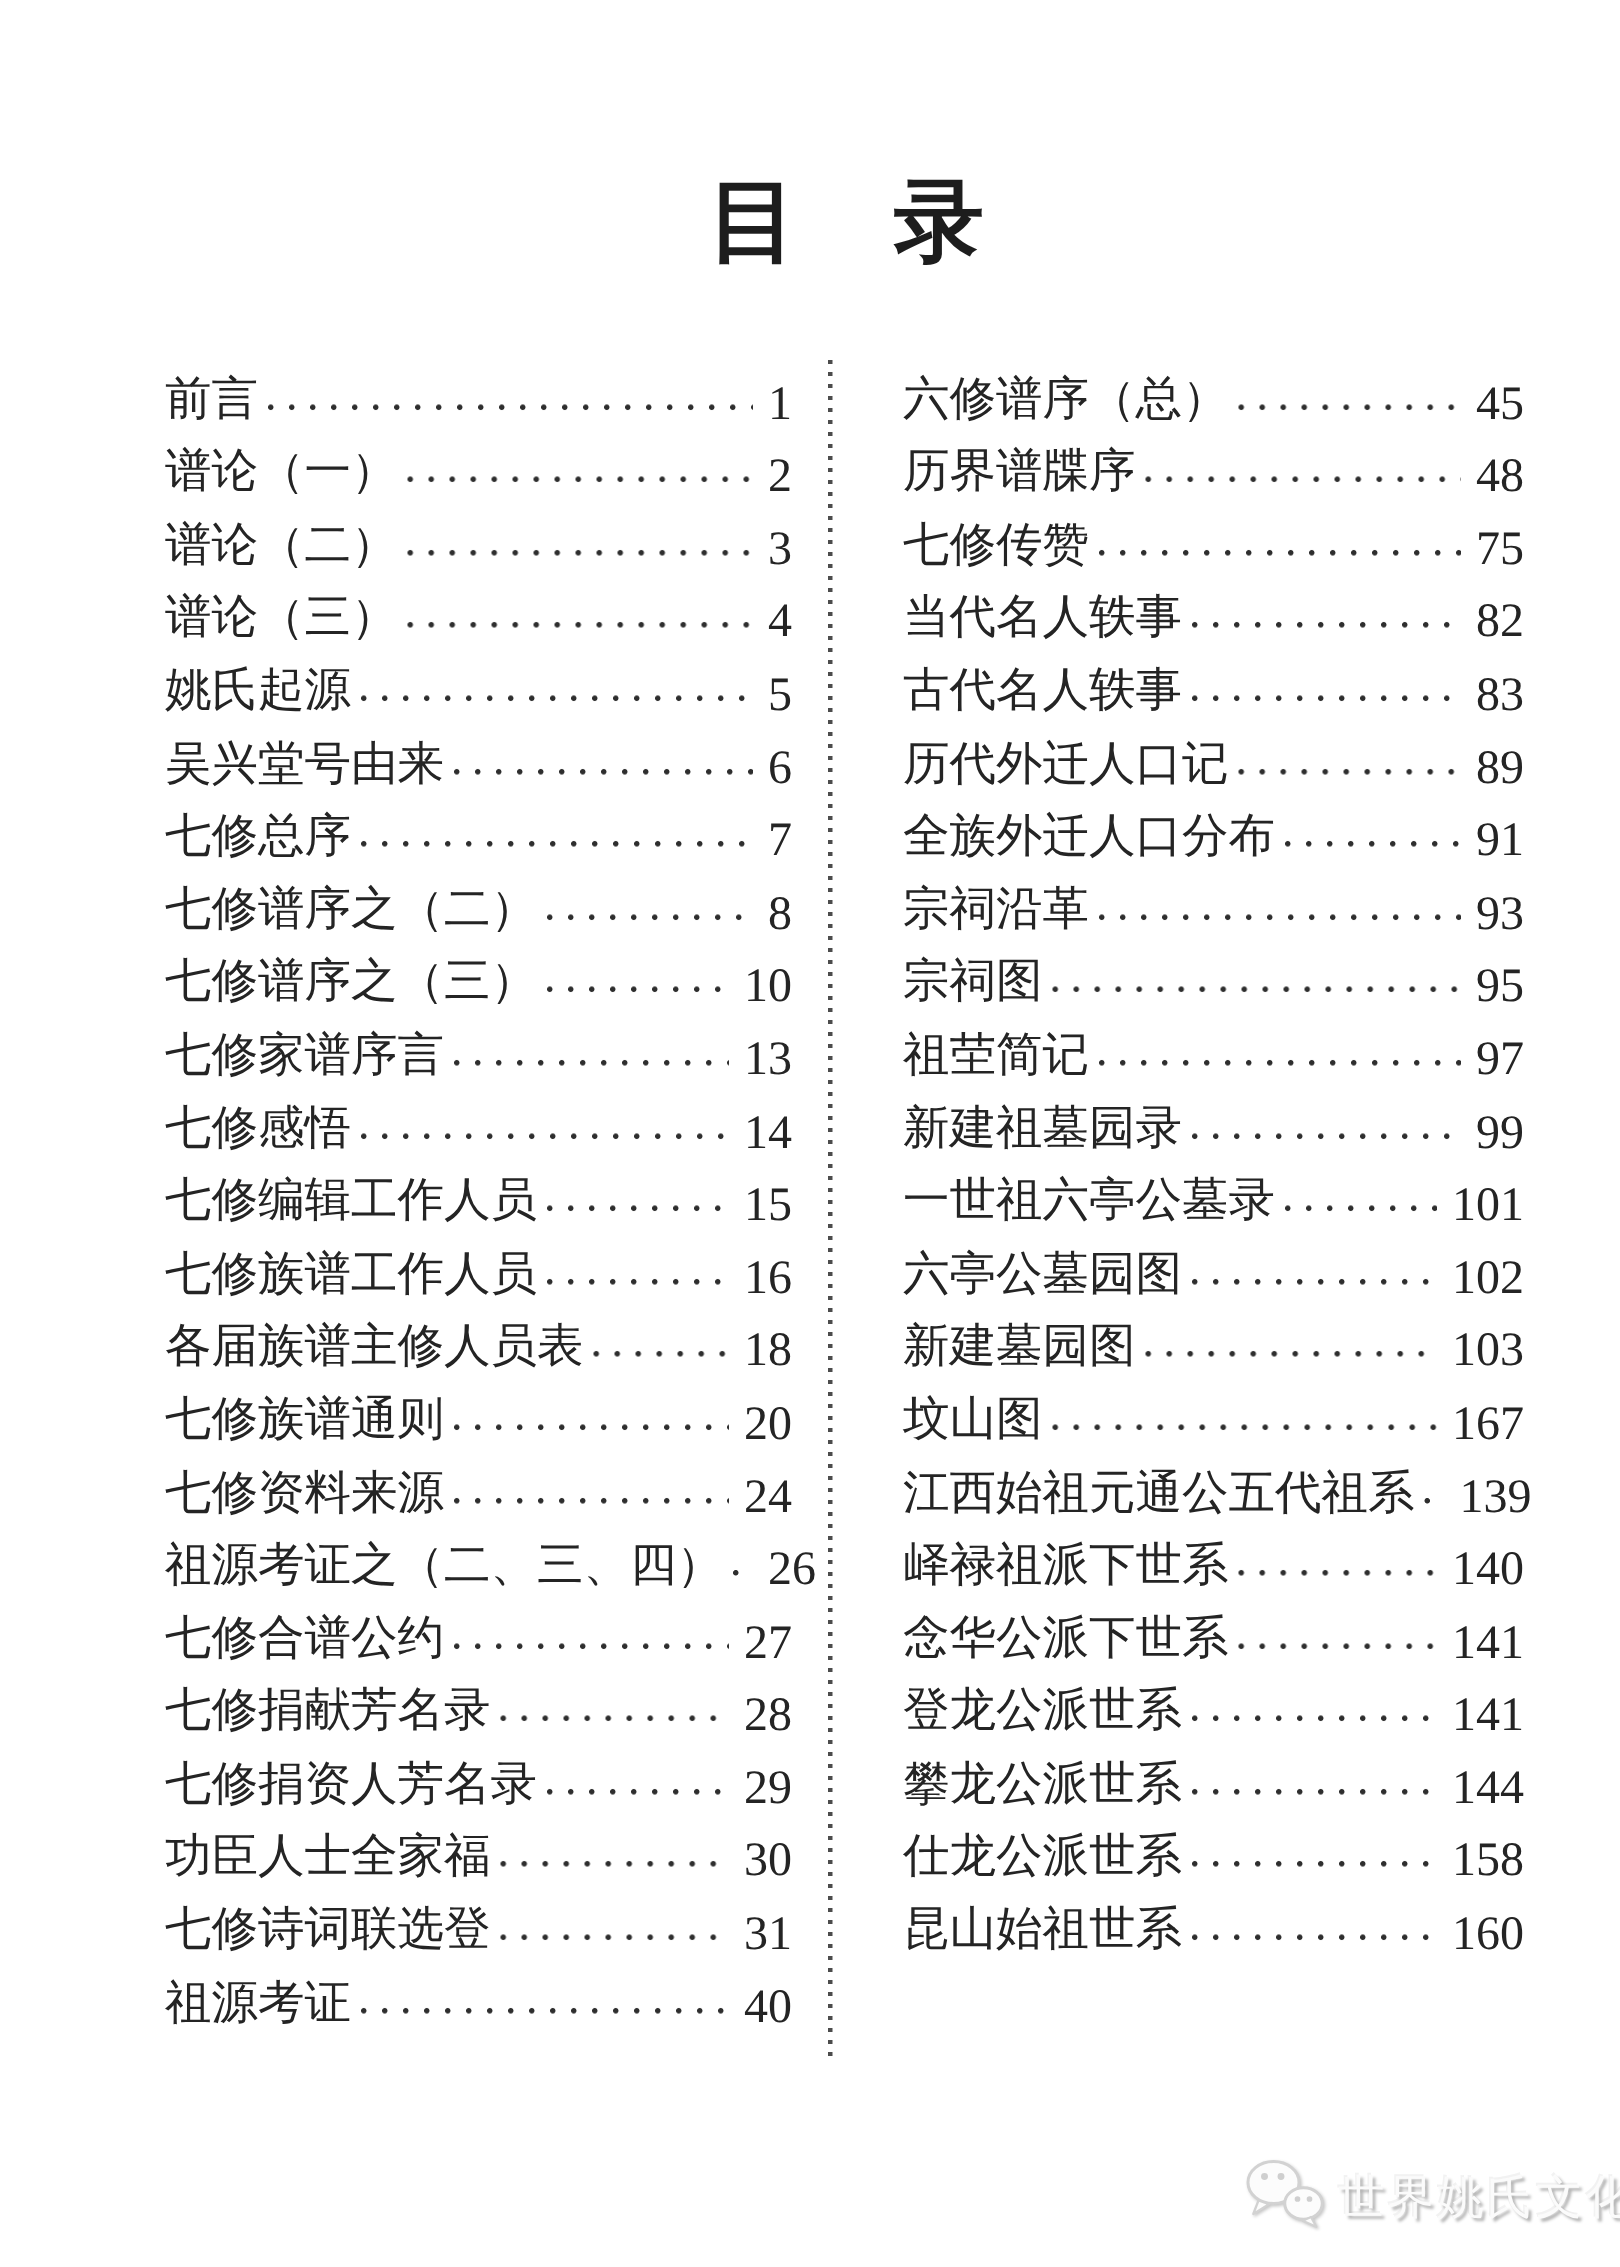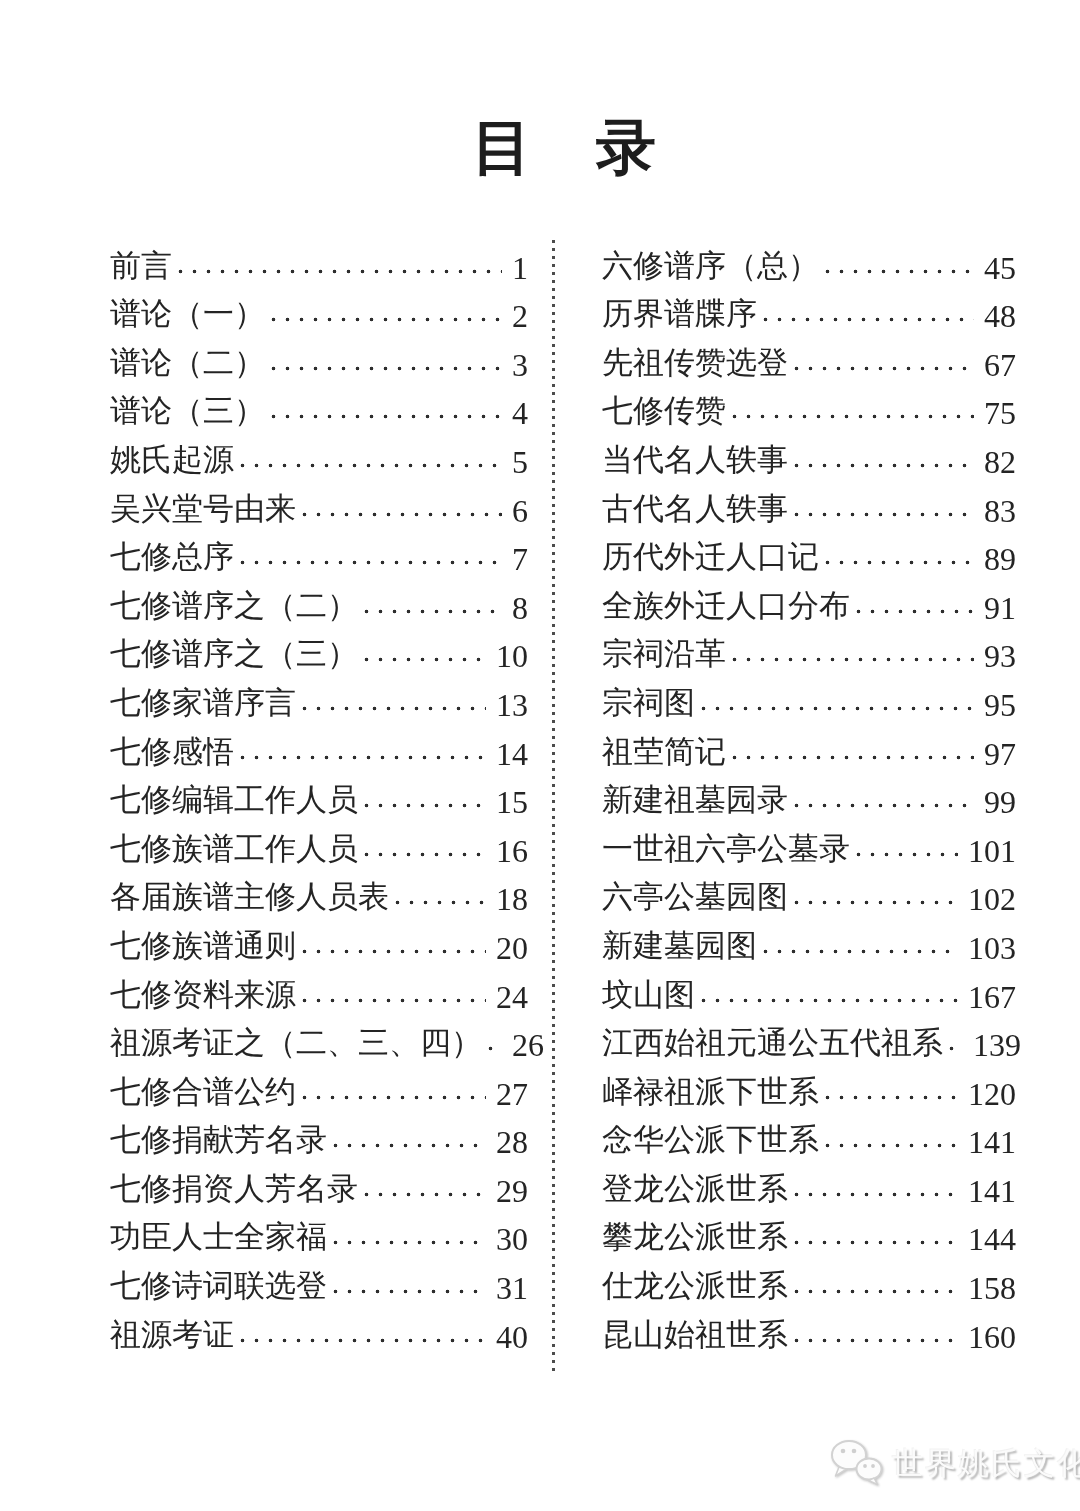--- a/index.html
+++ b/index.html
@@ -219,25 +219,20 @@
       <span class="t">六修谱序（总）</span>
       <span class="leader"></span>
       <span class="page">45</span>
     </div>
     <div class="row">
       <span class="t">历界谱牒序</span>
       <span class="leader"></span>
       <span class="page">48</span>
     </div>
     <div class="row">
-      <span class="t">先祖传赞选登</span>
-      <span class="leader"></span>
-      <span class="page">67</span>
-    </div>
-    <div class="row">
       <span class="t">七修传赞</span>
       <span class="leader"></span>
       <span class="page">75</span>
     </div>
     <div class="row">
       <span class="t">当代名人轶事</span>
       <span class="leader"></span>
       <span class="page">82</span>
     </div>
     <div class="row">
@@ -296,21 +291,21 @@
       <span class="page">167</span>
     </div>
     <div class="row">
       <span class="t">江西始祖元通公五代祖系</span>
       <span class="leader"></span>
       <span class="page">139</span>
     </div>
     <div class="row">
       <span class="t">峄禄祖派下世系</span>
       <span class="leader"></span>
-      <span class="page">120</span>
+      <span class="page">140</span>
     </div>
     <div class="row">
       <span class="t">念华公派下世系</span>
       <span class="leader"></span>
       <span class="page">141</span>
     </div>
     <div class="row">
       <span class="t">登龙公派世系</span>
       <span class="leader"></span>
       <span class="page">141</span>

